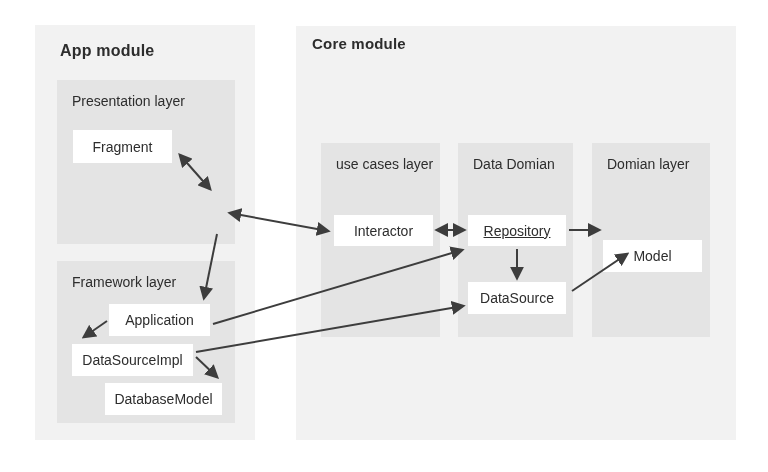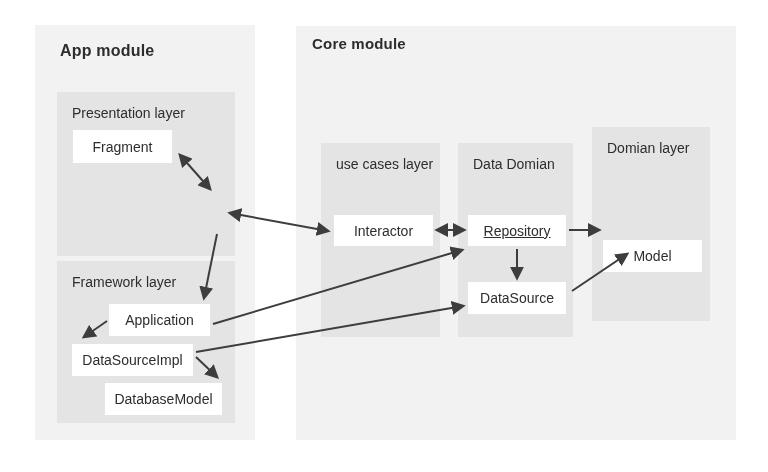--- a/index.html
+++ b/index.html
@@ -70,33 +70,33 @@
 <body>
 
 <div class="canvas">
 
   <div class="module" style="left:35px;top:25px;width:220px;height:421px;"></div>
   <div class="module" style="left:296px;top:26px;width:440px;height:420px;"></div>
 
   <div class="module-title" style="left:60px;top:42px;">App module</div>
   <div class="module-title core" style="left:312px;top:35px;">Core module</div>
 
-  <div class="layer" style="left:57px;top:92px;width:178px;height:164px;">
+  <div class="layer" style="left:57px;top:80px;width:178px;height:164px;">
     <span class="layer-label">Presentation layer</span>
   </div>
   <div class="layer" style="left:57px;top:261px;width:178px;height:162px;">
     <span class="layer-label">Framework layer</span>
   </div>
   <div class="layer" style="left:321px;top:143px;width:119px;height:194px;">
     <span class="layer-label">use cases layer</span>
   </div>
   <div class="layer" style="left:458px;top:143px;width:115px;height:194px;">
     <span class="layer-label">Data Domian</span>
   </div>
-  <div class="layer" style="left:592px;top:127px;width:118px;height:194px;">
+  <div class="layer" style="left:592px;top:143px;width:118px;height:194px;">
     <span class="layer-label">Domian layer</span>
   </div>
 
   <div class="node" style="left:73px;top:130px;width:99px;height:33px;">Fragment</div>
   <div class="node" style="left:72px;top:344px;width:121px;height:32px;">DataSourceImpl</div>
   <div class="node" style="left:109px;top:304px;width:101px;height:32px;">Application</div>
   <div class="node" style="left:105px;top:383px;width:117px;height:32px;">DatabaseModel</div>
   <div class="node" style="left:334px;top:215px;width:99px;height:31px;">Interactor</div>
   <div class="node" style="left:468px;top:215px;width:98px;height:31px;text-decoration:underline;">Repository</div>
   <div class="node" style="left:468px;top:282px;width:98px;height:32px;text-align:center;">DataSource</div>

